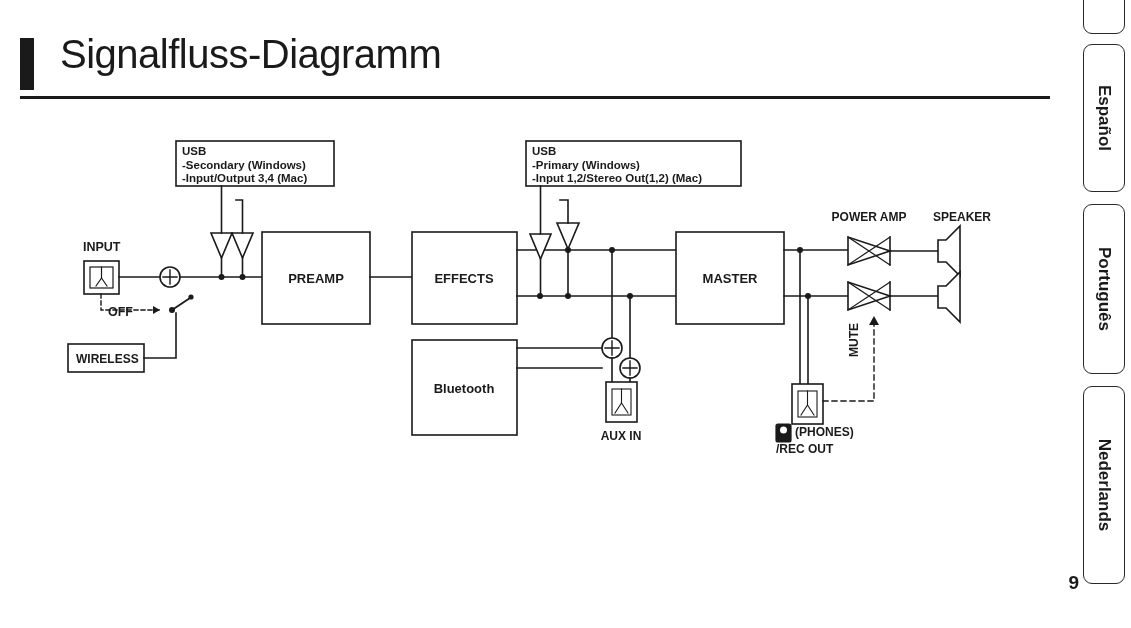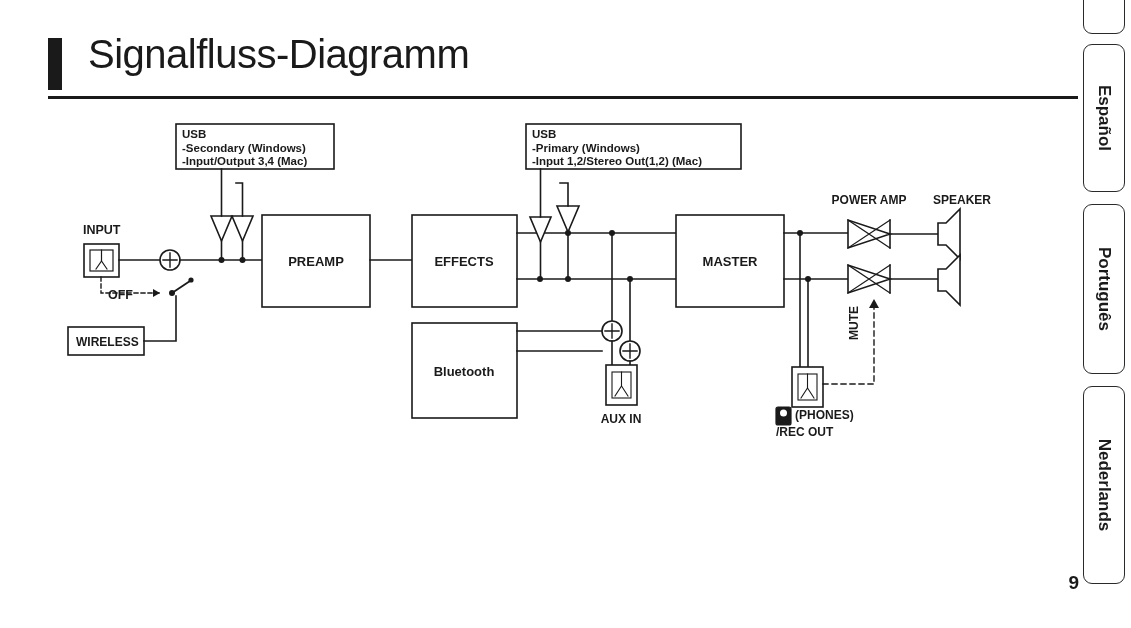--- a/index.html
+++ b/index.html
@@ -17,21 +17,21 @@
   }
   .page {
     position: absolute;
     left: 0; top: 0;
     width: 1131px;
     height: 628px;
   }
   
   .title-bar {
     position: absolute;
-    left: 48px;
+    left: 20px;
     top: 36px;
     width: 1030px;
     height: 62px;
   }
   .title-accent {
     position: absolute;
     left: 0;
     top: 2px;
     width: 14px;
     height: 52px;
@@ -86,21 +86,21 @@
     top: 572px;
     font-size: 19px;
     font-weight: 700;
     color: #1a1a1a;
   }
 
   
   .diagram {
     position: absolute;
     left: 0;
-    top: 93px;
+    top: 110px;
     width: 1030px;
     height: 400px;
     text-align: right;
   }
   .diagram svg { display: block; }
 </style>
 </head>
 <body>
 
 <div class="page">

